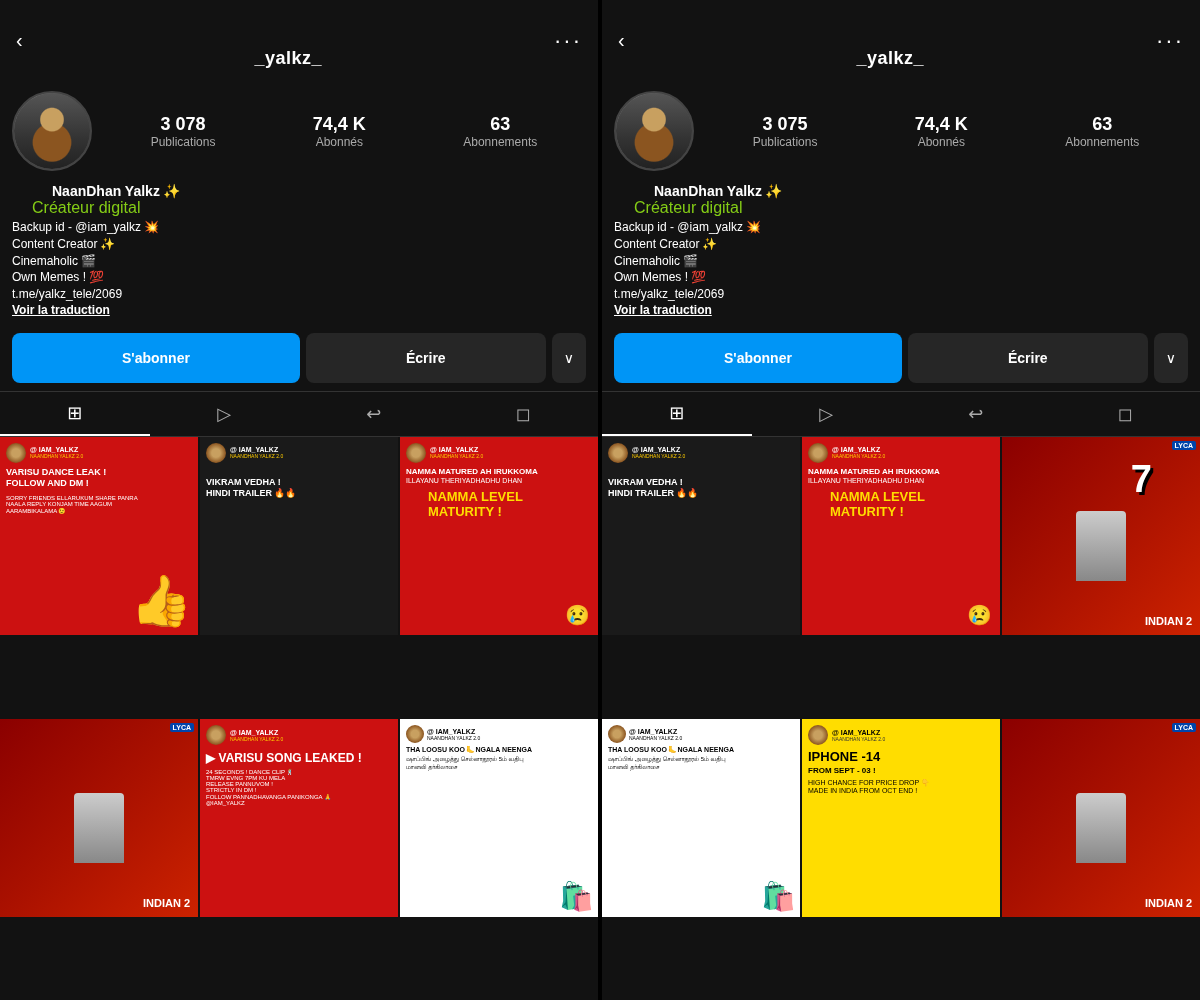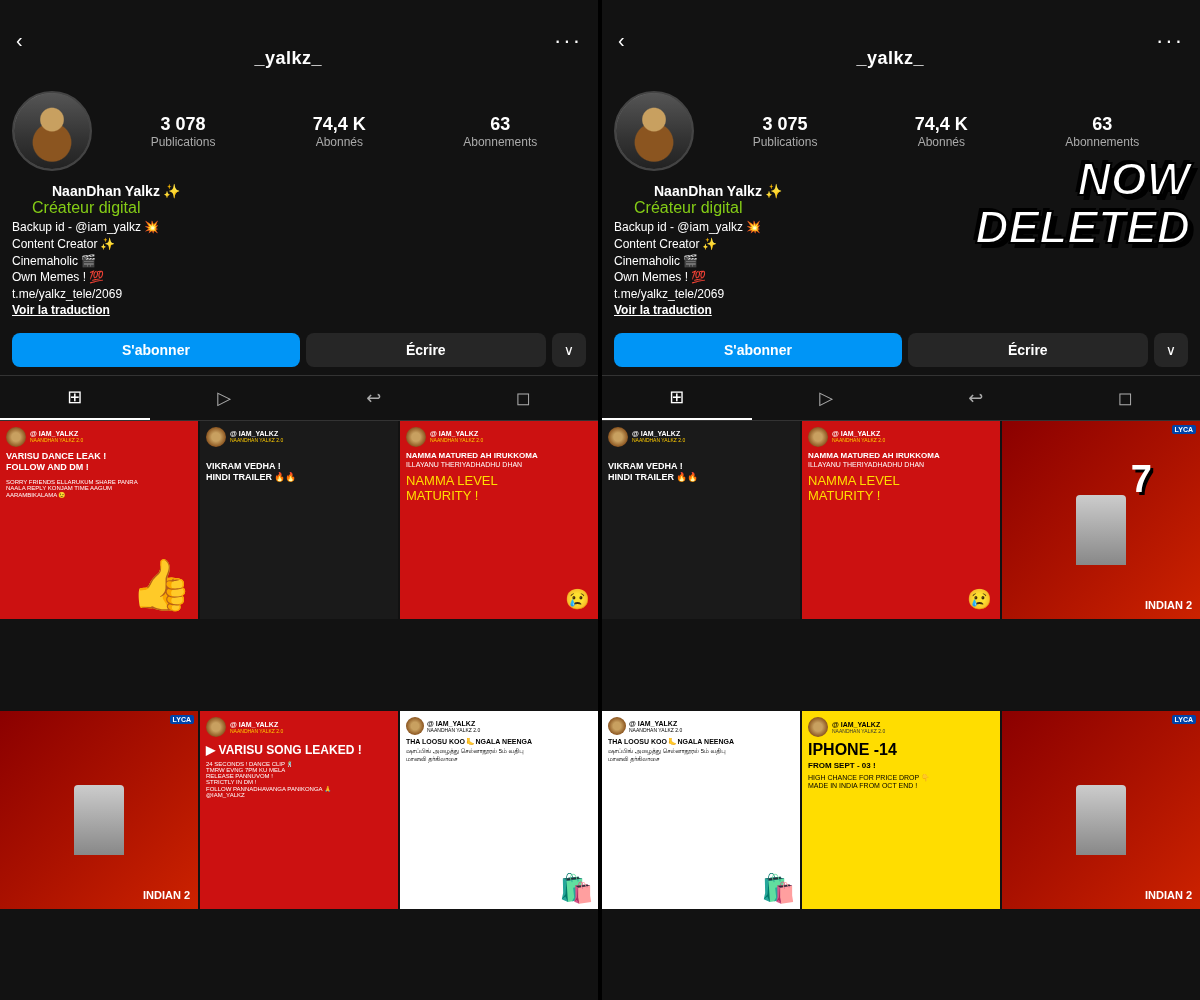--- a/index.html
+++ b/index.html
@@ -210,21 +210,21 @@
       cursor: pointer;
       text-align: center;
     }
 
     .btn-message {
       flex: 1;
       background: #262626;
       color: #fff;
       border: none;
       border-radius: 8px;
-      padding: 9px 0;
+      padding: 17px 0;
       font-size: 14px;
       font-weight: 600;
       cursor: pointer;
     }
 
     .btn-chevron {
       background: #262626;
       color: #fff;
       border: none;
       border-radius: 8px;
@@ -323,22 +323,23 @@
       color: #fff;
       font-size: 9px;
       font-weight: 900;
       line-height: 1.2;
       text-transform: uppercase;
     }
 
     .tile-text-yellow {
       color: #ffdd00;
       font-size: 11px;
-      font-weight: 400;
+      font-weight: 700;
       text-transform: uppercase;
+      margin-left: 22px;
     }
 
     .tile-small {
       color: #fff;
       font-size: 7px;
       margin-top: 2px;
     }
 
     
     .thumb-emoji {
@@ -353,21 +354,21 @@
       width: 100%;
       height: 100%;
       display: flex;
       flex-direction: column;
       padding: 6px;
       position: relative;
     }
 
     .iphone-title {
       color: #000;
-      font-size: 16px;
+      font-size: 13px;
       font-weight: 900;
     }
 
     .iphone-sub {
       color: #000;
       font-size: 8px;
       font-weight: 600;
       margin-top: 2px;
     }
 
@@ -694,17 +695,16 @@
         <div style="background:linear-gradient(135deg,#8B0000 0%,#aa1100 50%,#cc2200 100%);width:100%;height:100%;position:relative;">
           <div class="lyca-badge">LYCA</div>
           <div style="position:absolute;bottom:8px;right:8px;color:#fff;font-size:11px;font-weight:900;text-align:right;">INDIAN 2</div>
           <div style="position:absolute;top:20px;left:0;right:0;bottom:0;display:flex;align-items:center;justify-content:center;">
             <div style="width:50px;height:70px;background:linear-gradient(to bottom,#ccc,#888);border-radius:4px 4px 0 0;"></div>
           </div>
         </div>
       </div>
     </div>
 
-    <div class="overlay-now-deleted">NOW<br>DELETED</div>
 
     <div class="overlay-7">7</div>
   </div>
 </div>
 
 </body></html>

